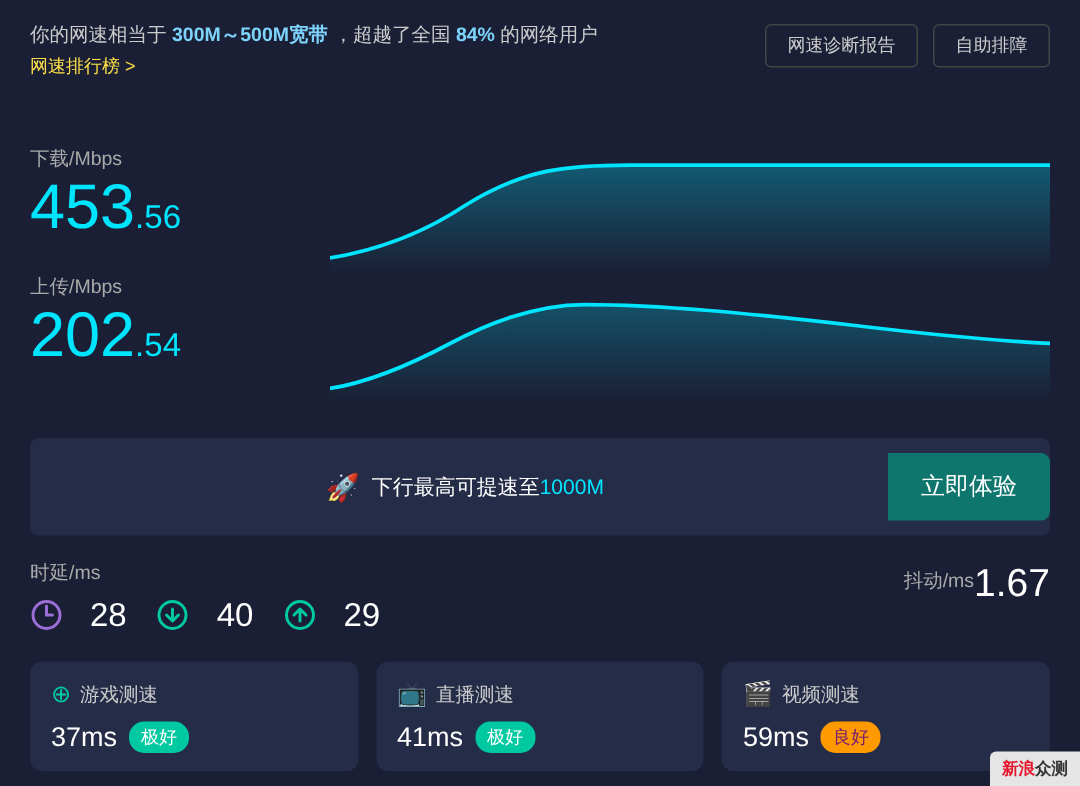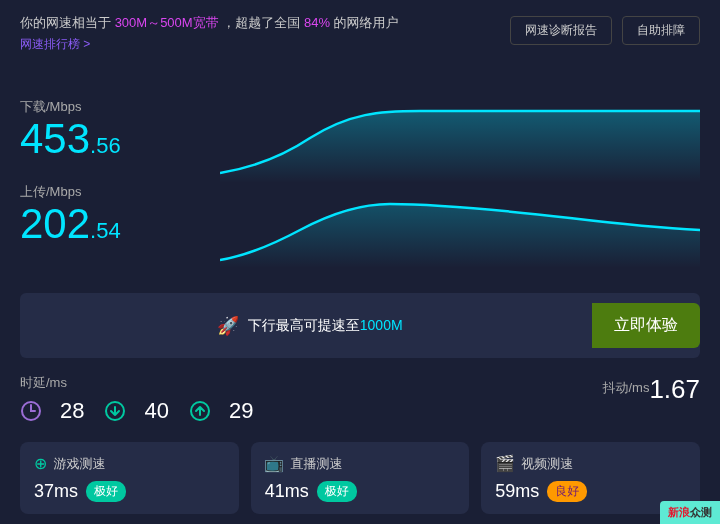--- a/index.html
+++ b/index.html
@@ -34,26 +34,27 @@
       flex-direction: column;
     }
 
     .speed-desc {
       font-size: 13px;
       color: #ccc;
       margin-bottom: 4px;
     }
 
     .speed-desc .highlight {
-      color: #d946ef;
+      color: #7dd3fc;
+      font-weight: bold;
     }
 
     .ranking-link {
       font-size: 12px;
-      color: #8b5cf6;
+      color: #fde047;
       cursor: pointer;
       text-decoration: none;
     }
 
     .top-buttons {
       display: flex;
       gap: 10px;
       margin-top: 2px;
       padding-left: 37px;
     }
@@ -137,21 +138,21 @@
     .promo-text {
       font-size: 14px;
       color: #fff;
     }
 
     .promo-text .speed-num {
       color: #00e5ff;
     }
 
     .promo-btn {
-      background: #4d7c0f;
+      background: #0f766e;
       color: #fff;
       border: none;
       padding: 12px 22px;
       font-size: 16px;
       cursor: pointer;
       border-radius: 0 6px 6px 0;
       white-space: nowrap;
       margin-left: 12px;
     }
 
@@ -267,21 +268,21 @@
       color: #701a75;
     }
 
     
     .brand-watermark {
       position: absolute;
       bottom: 0;
       right: 0;
       display: flex;
       align-items: center;
-      background: #5eead4;
+      background: #e5e5e5;
       padding: 4px 8px;
       border-radius: 4px 0 0 0;
     }
 
     .brand-sina {
       color: #e6162d;
       font-size: 11px;
       font-weight: bold;
     }
 

